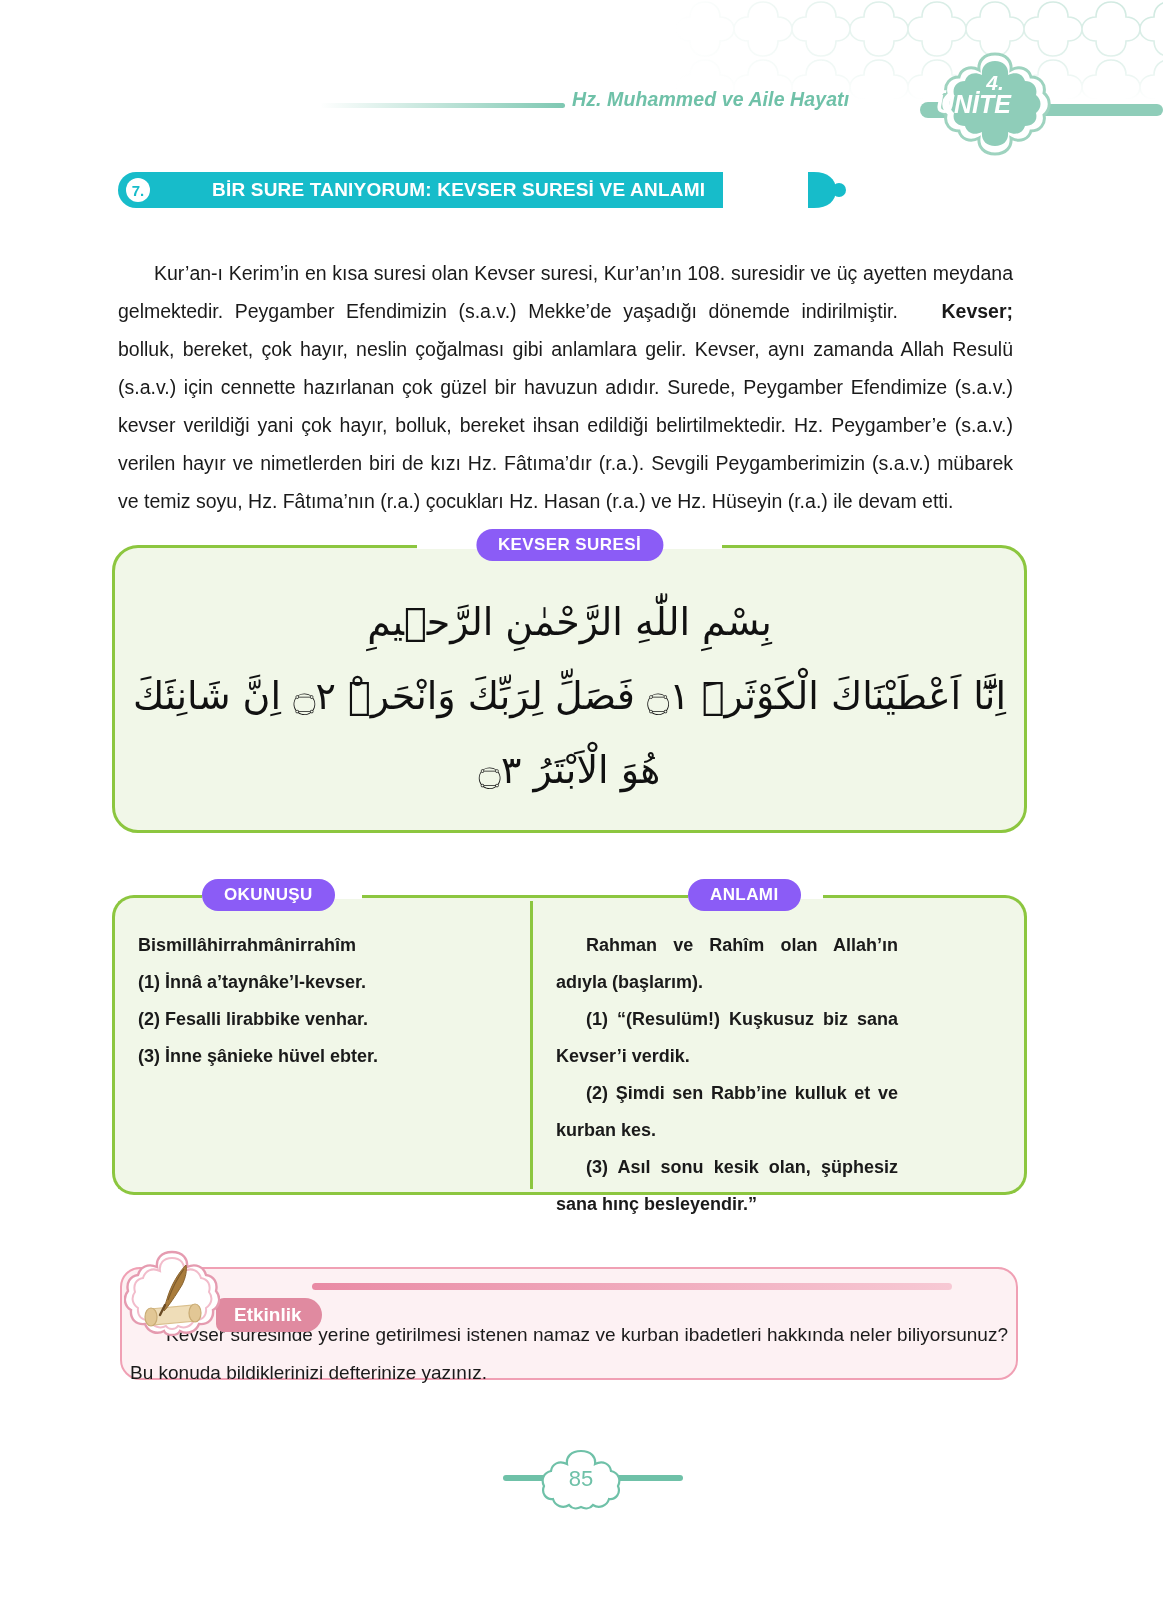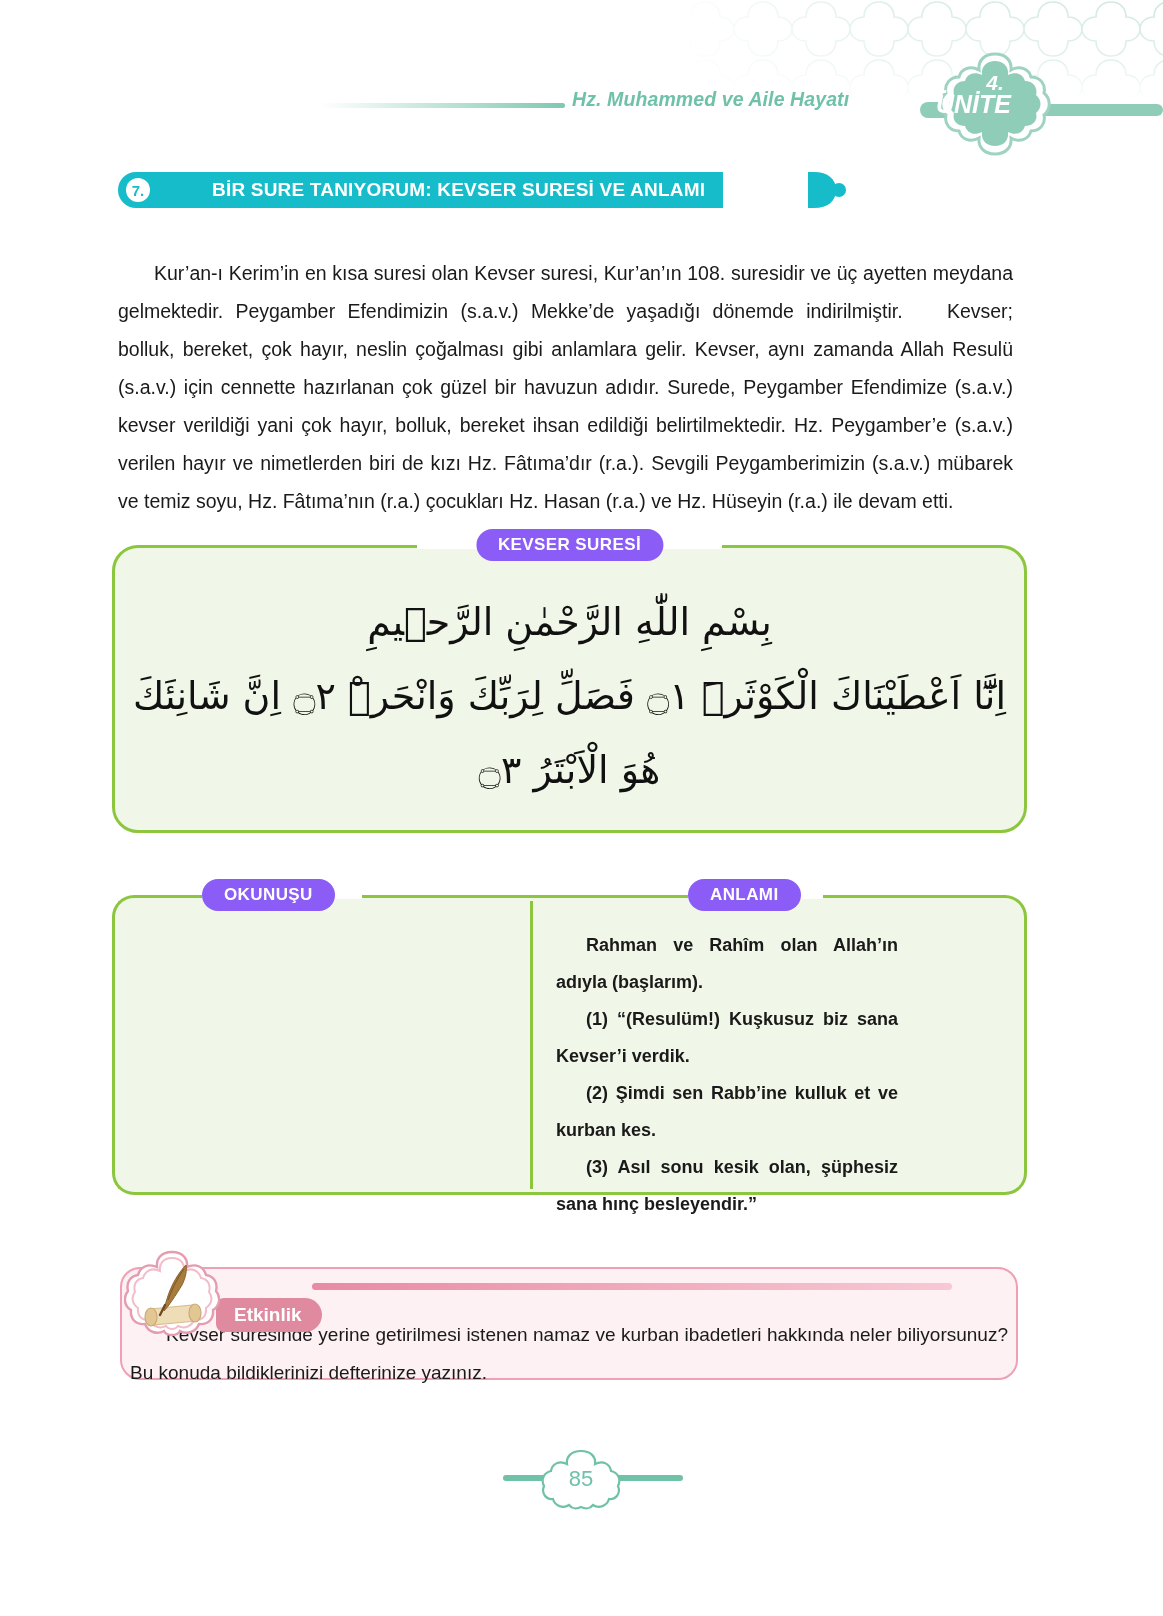--- a/index.html
+++ b/index.html
@@ -76,21 +76,21 @@
     font-size:19px; font-weight:bold; color:#ffffff;
     letter-spacing:.2px; white-space:nowrap;margin-left:48px;
   }
 
   
   .body-par{
     position:absolute; top:234px; left:118px; width:895px;
     font-size:19.5px; line-height:38px; color:#1a1a1a;
     text-align:justify; text-indent:36px;
   }
-  .body-par b{font-weight:normal;padding-left:32px;}
+  .body-par b{font-weight:bold;padding-left:32px;}
 
   
   .surah-wrap{
     position:absolute; top:545px; left:112px; width:915px; height:288px;
   }
   .surah-box{
     position:absolute; top:0; left:0; width:100%; height:100%;
     box-sizing:border-box;
     background:#f1f7e8;
     border:3px solid #8cc63f;
@@ -280,20 +280,26 @@
   <div class="tr-box tr-left"></div>
   <div class="tr-box tr-right"></div>
   <div class="tr-divider"></div>
 
   <div class="pill-mask" style="top:-2px; left:90px; width:160px; height:6px;"></div>
   <div class="pill-mask" style="top:-2px; left:576px; width:135px; height:6px;"></div>
 
   <div class="pill pill-okunusu">OKUNUŞU</div>
   <div class="pill pill-anlami">ANLAMI</div>
 
+  <div class="tr-text" style="left:0; width:418px;">
+    <span class="ln">Bismillâhirrahmânirrahîm</span>
+    <span class="ln">(1) İnnâ a’taynâke’l-kevser.</span>
+    <span class="ln">(2) Fesalli lirabbike venhar.</span>
+    <span class="ln">(3) İnne şânieke hüvel ebter.</span>
+  </div>
 
   <div class="tr-text" style="left:418px; width:394px;">
     <div class="tr-just">Rahman ve Rahîm olan Allah’ın adıyla (başlarım).</div>
     <div class="tr-just">(1) “(Resulüm!) Kuşkusuz biz sana Kevser’i verdik.</div>
     <div class="tr-just">(2) Şimdi sen Rabb’ine kulluk et ve kurban kes.</div>
     <div class="tr-just">(3) Asıl sonu kesik olan, şüphesiz sana hınç besleyendir.”</div>
   </div>
 </div>
 
 <div class="etk-wrap">

